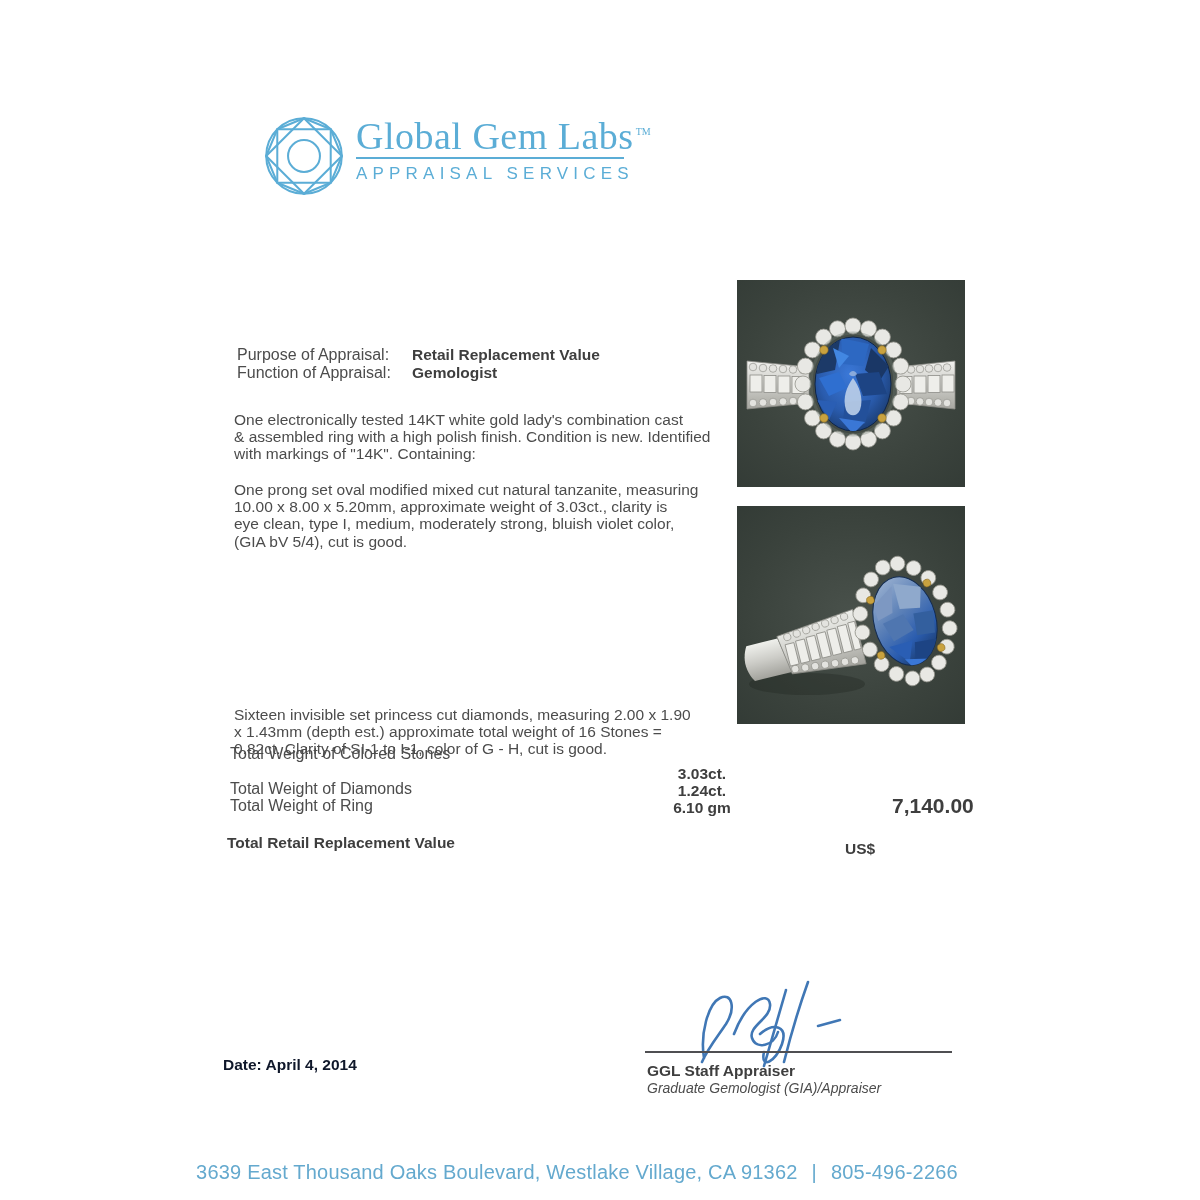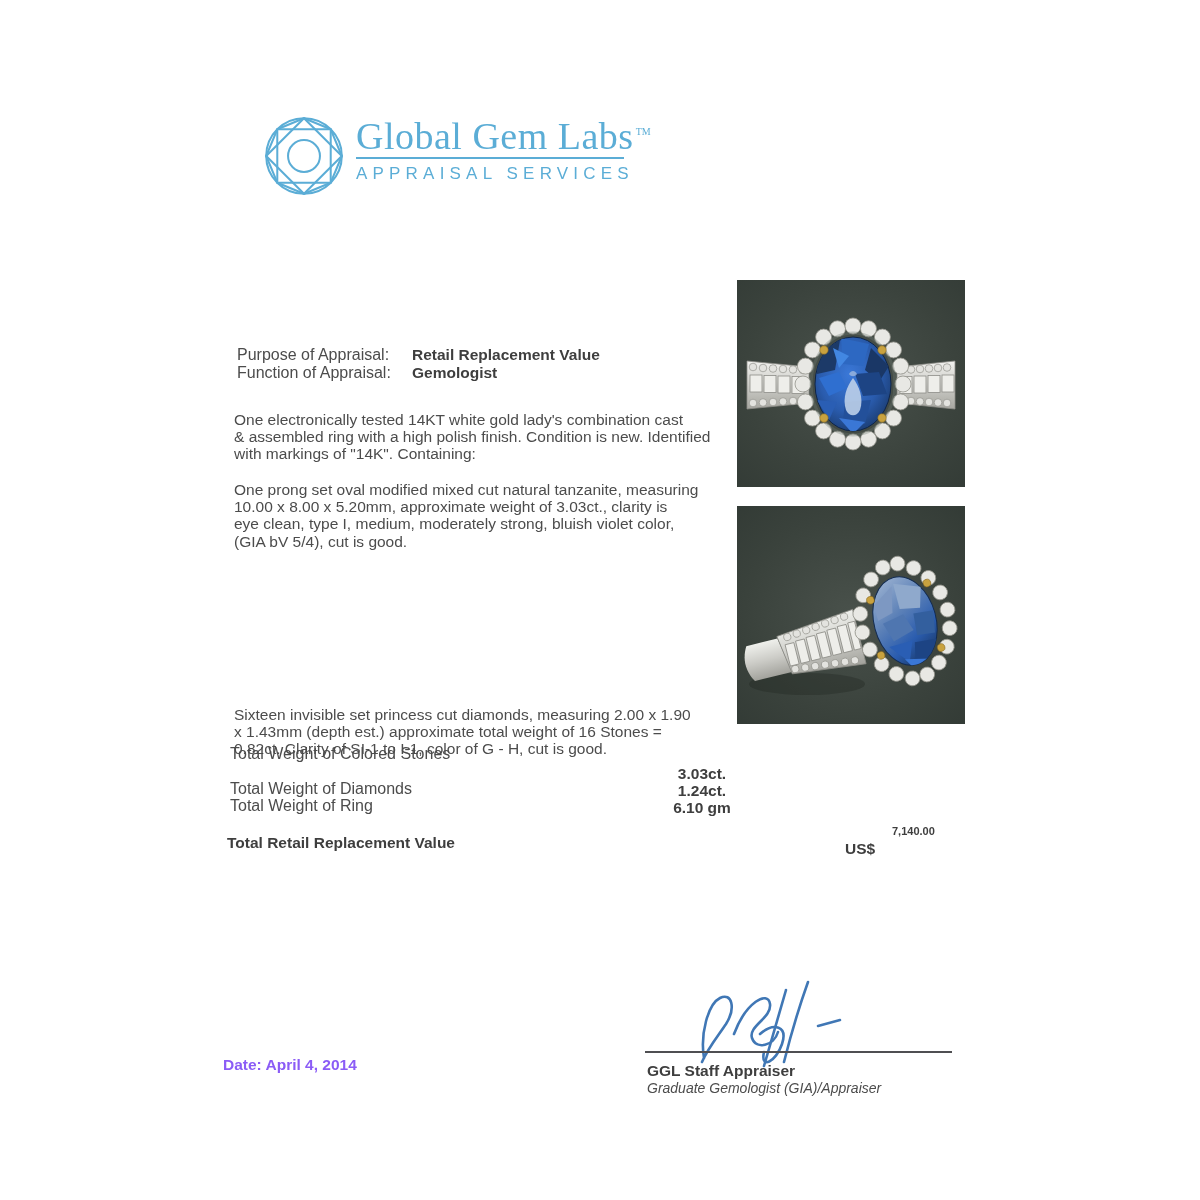--- a/index.html
+++ b/index.html
@@ -26,23 +26,23 @@
   
   .doc-label{position:absolute;font-size:16px;line-height:17.4px;color:#4c4c4c;white-space:nowrap;}
   .doc-value{position:absolute;font-size:15.5px;line-height:17.4px;font-weight:bold;color:#3e3e3e;white-space:nowrap;}
   .para{
     position:absolute;left:234px;width:510px;font-size:15.5px;line-height:17.4px;
     color:#4c4c4c;white-space:pre-line;
   }
   .totals-value{position:absolute;left:652px;width:100px;text-align:center;font-size:15.5px;line-height:17.4px;font-weight:bold;color:#3e3e3e;}
   .grand-label{position:absolute;left:227px;top:800px;font-size:15.5px;font-weight:bold;color:#3e3e3e;white-space:nowrap;}
   .currency{position:absolute;left:845px;top:806px;font-size:15.5px;font-weight:bold;color:#3e3e3e;}
-  .amount{position:absolute;left:892px;top:791px;font-size:11px;font-weight:bold;color:#3e3e3e;}
-  
-  .date-line{position:absolute;left:223px;top:1022px;font-size:15.5px;font-weight:bold;color:#8b5cf6;white-space:nowrap;}
+  .amount{position:absolute;left:892px;top:760px;font-size:21px;font-weight:bold;color:#3e3e3e;}
+  
+  .date-line{position:absolute;left:223px;top:1022px;font-size:15.5px;font-weight:bold;color:#0f172a;white-space:nowrap;}
   .sig-svg{position:absolute;left:690px;top:940px;}
   .sig-rule{position:absolute;left:645px;top:1017px;width:307px;height:2px;background:#4f4f52;}
   .signer-title{position:absolute;left:647px;top:1028px;font-size:15.5px;font-weight:bold;color:#3e3e3e;white-space:nowrap;}
   .signer-cred{position:absolute;left:647px;top:1046px;font-size:14px;font-style:italic;color:#4c4c4c;white-space:nowrap;}
   
   .footer{
     position:absolute;left:0;top:1127px;width:1154px;text-align:center;
     font-size:20px;color:#64a9ce;letter-spacing:0.2px;white-space:nowrap;
   }
   .footer .sep{margin:0 14px;color:#64a9ce;}
@@ -324,14 +324,17 @@
       <path d="M96,16 C88,44 80,72 74,92"></path>
       <path d="M70,60 C84,48 98,52 92,70 C86,88 70,96 74,78"></path>
       <path d="M118,8 C108,36 100,64 94,88"></path>
       <path d="M128,52 L150,46"></path>
     </g>
   </svg>
   <div class="sig-rule"></div>
   <span class="signer-title">GGL Staff Appraiser</span>
   <span class="signer-cred">Graduate Gemologist (GIA)/Appraiser</span>
 
+  <div class="footer">
+    <span>3639 East Thousand Oaks Boulevard, Westlake Village, CA 91362</span><span class="sep">|</span><span>805-496-2266</span>
+  </div>
 
 </div>
 
 </body></html>

